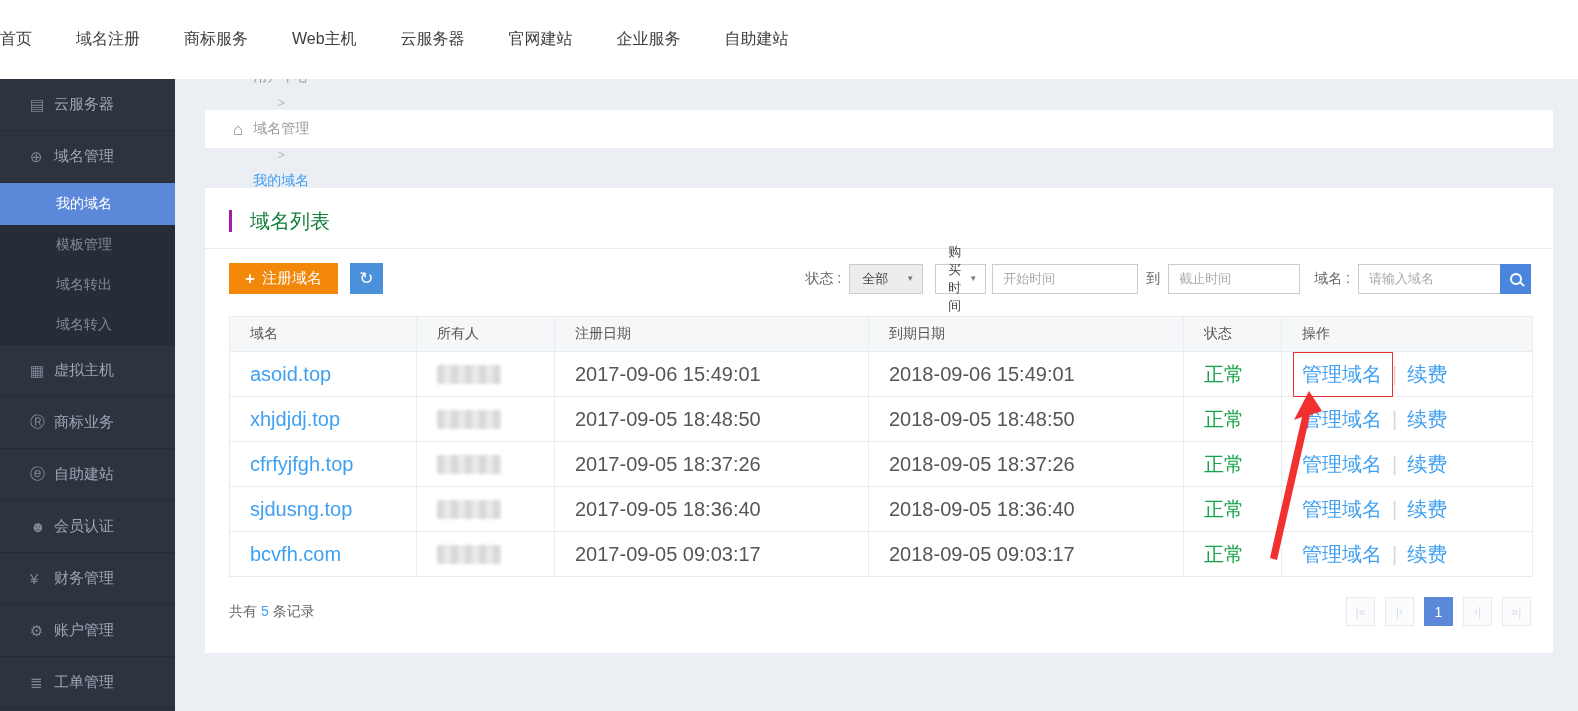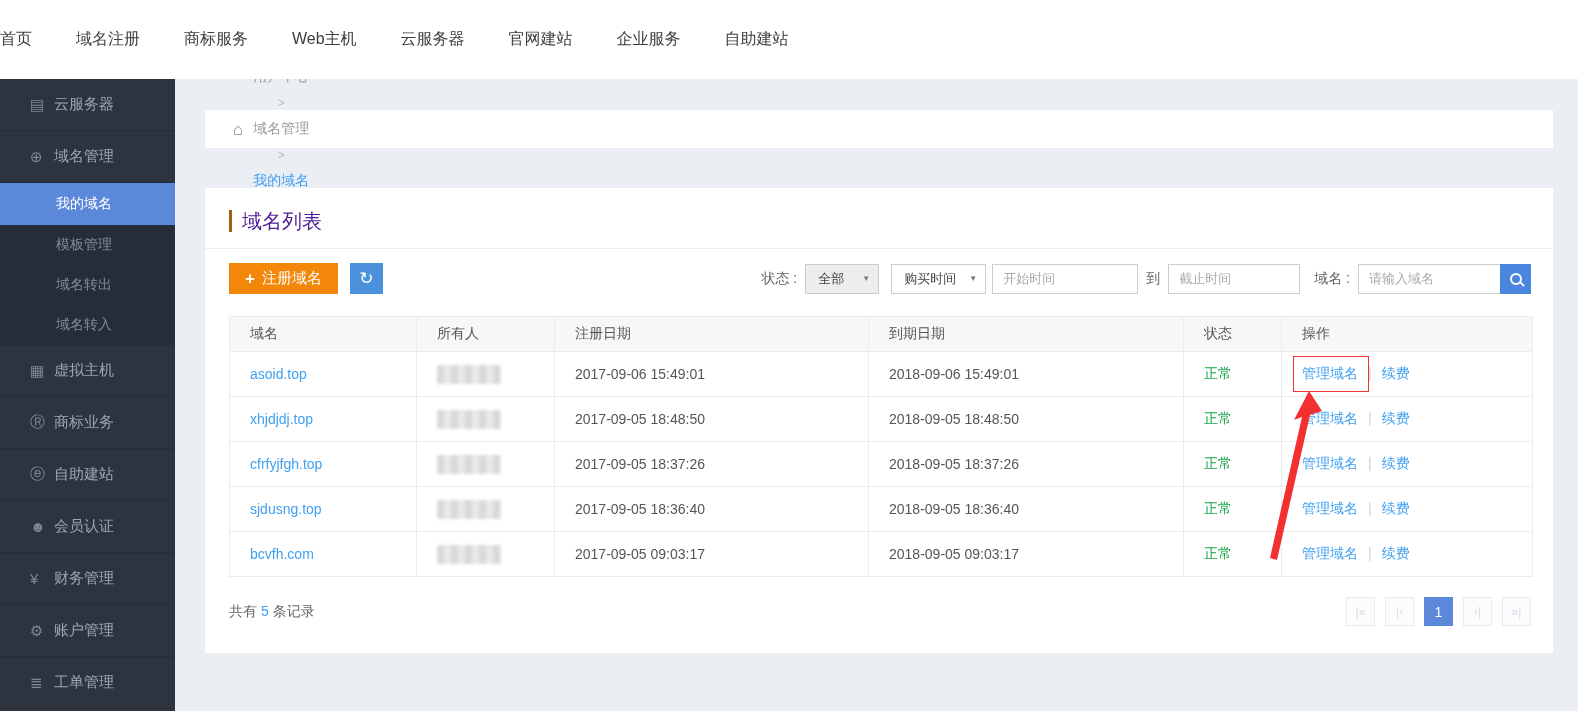--- a/index.html
+++ b/index.html
@@ -23,47 +23,47 @@
   
   .main { position:absolute; left:175px; top:79px; width:1403px; height:632px; }
   .breadcrumb { margin:31px 25px 0 30px; height:38px; background:#ffffff; display:flex; align-items:center; padding-left:28px; font-size:14px; color:#9a9a9a; gap:10px; }
   .breadcrumb .home-ic { color:#8b8b8b; font-size:17px; line-height:1; }
   .breadcrumb .crumb { cursor:pointer; }
   .breadcrumb .sep { color:#b9b9b9; font-size:12px; }
   .breadcrumb .crumb.current { color:#3fa0f2; cursor:default; }
 
   .panel { margin:40px 25px 0 30px; background:#ffffff; padding-bottom:27px; }
   .panel-title-row { padding:22px 24px 16px 24px; border-bottom:1px solid #ececec; }
-  .panel-title { font-size:20px; color:#4c1d95; border-left:3px solid #a16207; padding-left:10px; line-height:22px; }
+  .panel-title { font-size:20px; color:#15803d; border-left:3px solid #a21caf; padding-left:18px; line-height:22px; }
 
   .toolbar { display:flex; align-items:center; margin:14px 22px 0 24px; }
   .btn-register { height:31px; background:#f2870a; color:#fff; border:none; font-size:15px; padding:0 16px; display:flex; align-items:center; gap:7px; cursor:pointer; font-family:inherit; }
   .btn-register .plus { font-size:17px; font-weight:bold; }
   .btn-refresh { height:31px; width:33px; margin-left:12px; background:#4a90da; color:#fff; border:none; font-size:17px; cursor:pointer; display:flex; align-items:center; justify-content:center; }
 
   .filters { margin-left:auto; display:flex; align-items:center; font-size:14px; color:#666; }
   .filters .f-label { margin-right:8px; white-space:nowrap; }
   .sel { height:30px; border:1px solid #ccc; display:flex; align-items:center; justify-content:space-between; padding:0 8px 0 12px; font-size:13px; color:#444; cursor:pointer; background:#fff; }
   .sel .caret { font-size:8px; color:#777; margin-left:8px; }
   .sel-status { width:74px; background:#ededed; margin-right:12px; }
-  .sel-timetype { width:95px; margin-right:6px; }
+  .sel-timetype { width:51px; margin-right:6px; }
   .f-input { height:30px; border:1px solid #ccc; padding:0 10px; font-size:13px; color:#444; font-family:inherit; outline:none; }
   .f-input::placeholder { color:#a9a9a9; }
   .inp-start { width:146px; }
   .inp-end { width:132px; margin-right:14px; }
   .to-label { margin:0 8px; }
   .inp-domain { width:142px; border-right:none; }
   .btn-search { width:31px; height:30px; background:#4a86dd; border:none; cursor:pointer; display:flex; align-items:center; justify-content:center; }
   .mag { position:relative; width:12px; height:12px; border:2px solid #fff; border-radius:50%; display:inline-block; }
   .mag::after { content:''; position:absolute; width:6px; height:2px; background:#fff; transform:rotate(45deg); right:-5px; bottom:-2px; }
 
   
   .dtable { margin:22px 22px 0 24px; border:1px solid #e9ecef; border-collapse:collapse; width:1303px; table-layout:fixed; }
   .dtable th { height:35px; background:#f6f7f9; font-weight:normal; font-size:14px; color:#555; text-align:left; padding-left:20px; border:1px solid #e9ecef; }
-  .dtable td { height:45px; font-size:14px; color:#555; padding-left:20px; border:1px solid #e9ecef; background:#fff; }
+  .dtable td { height:45px; font-size:20px; color:#555; padding-left:20px; border:1px solid #e9ecef; background:#fff; }
   .col-domain{width:187px}.col-owner{width:138px}.col-reg{width:314px}.col-exp{width:315px}.col-status{width:98px}.col-act{width:251px}
   .link { color:#3fa0f2; cursor:pointer; text-decoration:none; }
   .owner-blur { width:64px; height:19px; border-radius:2px; background:repeating-linear-gradient(90deg,#d9d9d9 0 7px,#e9e9e9 7px 14px); filter:blur(1.5px); }
   .st-ok { color:#17a34a;margin-top:26px; }
   .act-sep { color:#cfd6dd; margin:0 10px; }
   .action-box { position:relative; display:inline-block; }
   .action-box::after { content:""; position:absolute; left:-9px; right:-11px; top:-9px; bottom:-9px; border:1px solid #f23030; pointer-events:none; }
 
   
   .table-footer { display:flex; align-items:center; margin:20px 22px 0 24px; }

